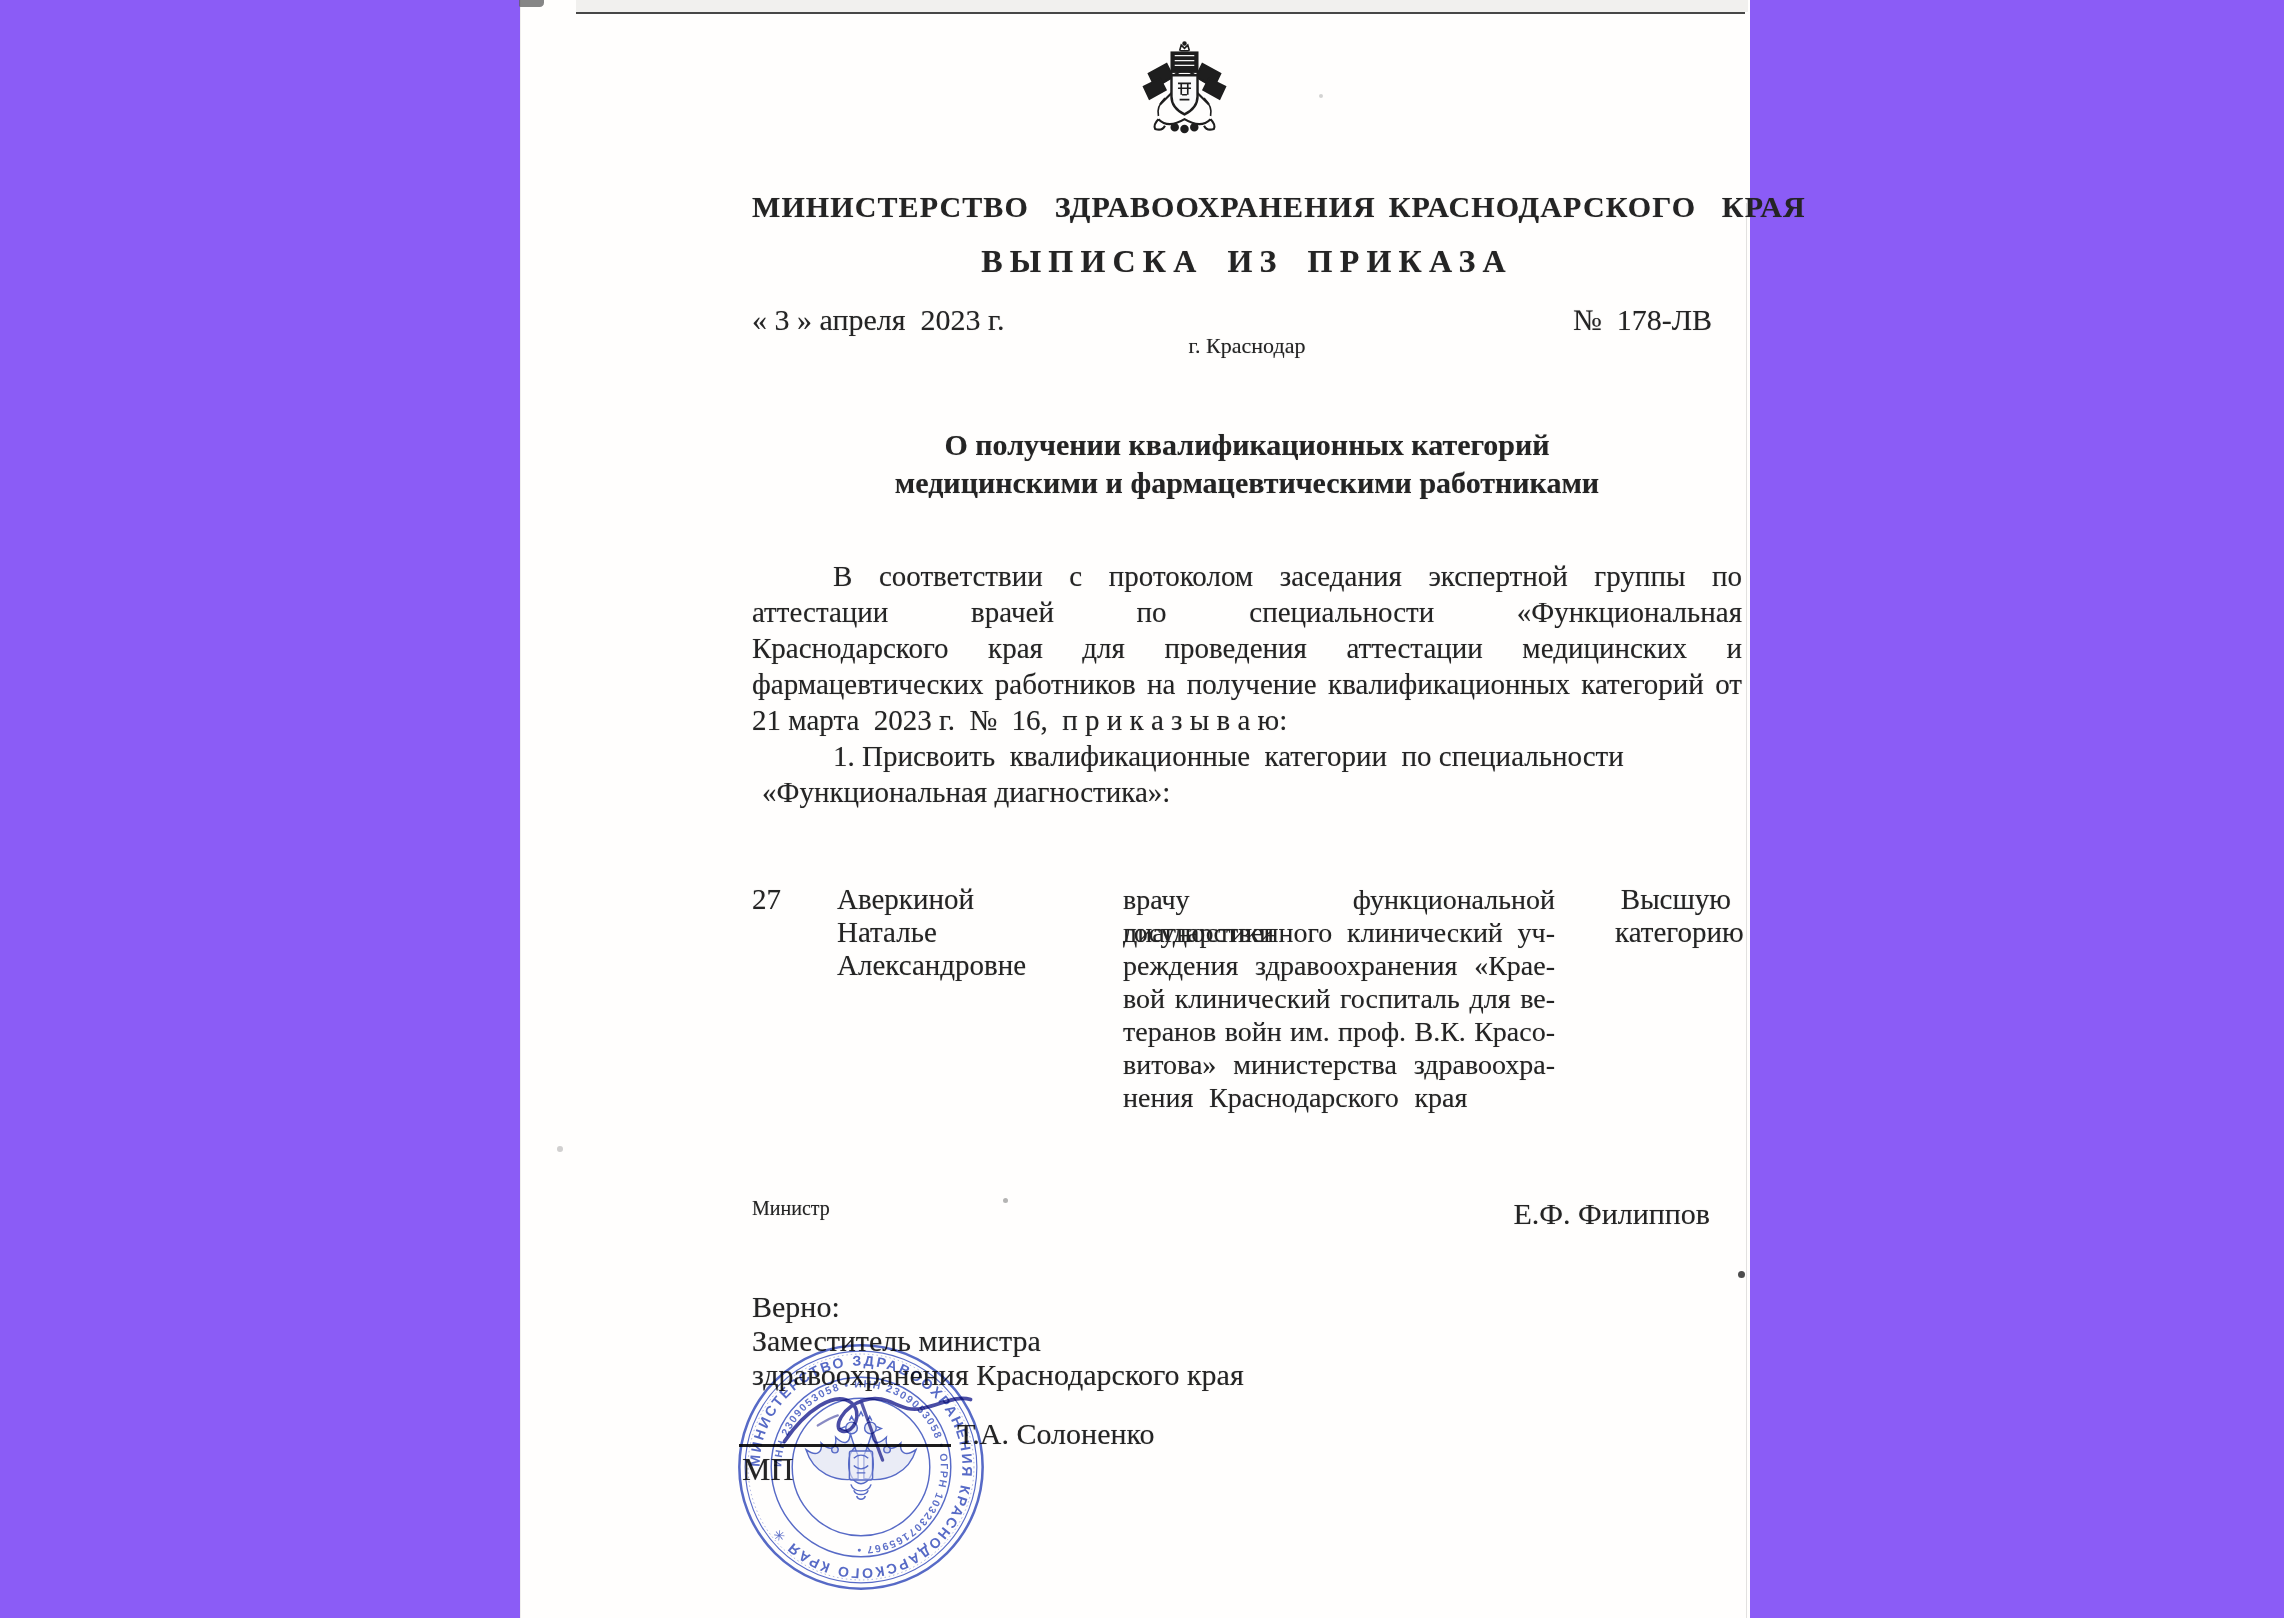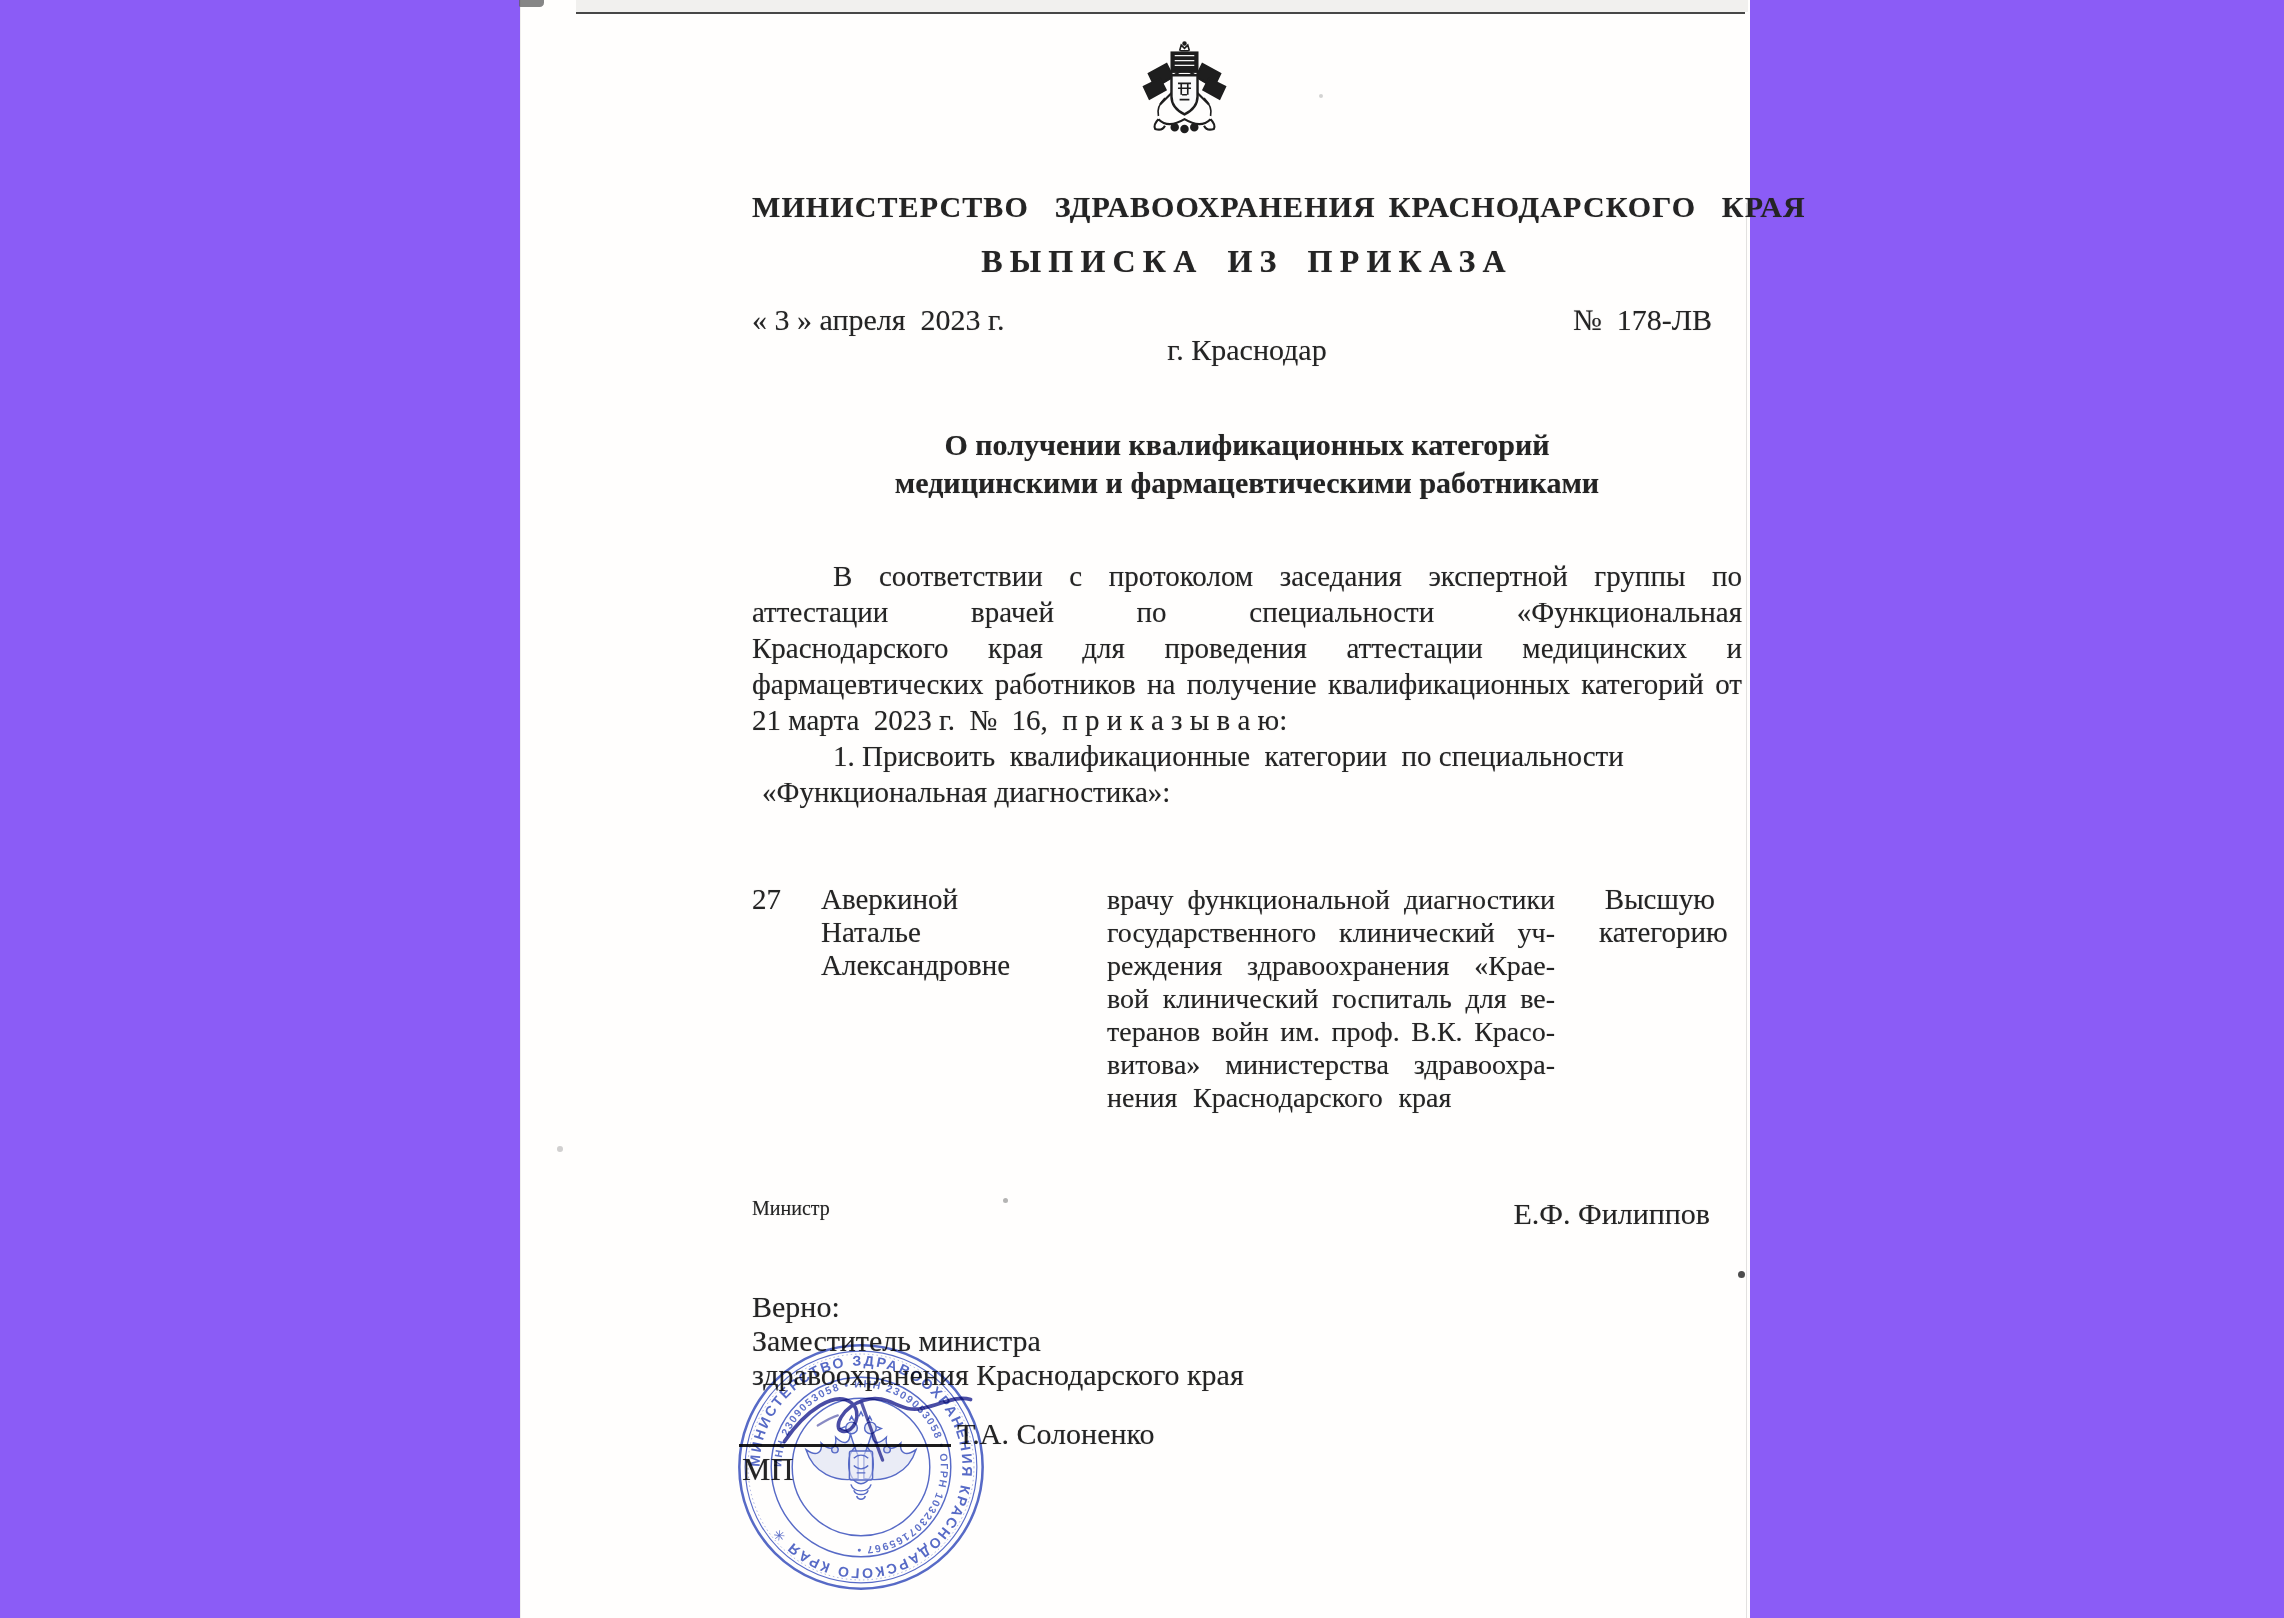--- a/index.html
+++ b/index.html
@@ -13,33 +13,33 @@
   .corner-chip{position:absolute;left:519px;top:0;width:25px;height:6.5px;background:#5d5d5d;border-radius:0 0 4.3px 1.4px;opacity:.75;}
   .txt{position:absolute;line-height:1.15;text-shadow:0 0 0.9px rgba(45,45,45,.38);}
   .b{font-weight:bold;}
   .pre{white-space:pre;}
   .center{text-align:center;}
   .col{left:752px;width:990px;}
   .ministry{top:190px;font-size:30px;letter-spacing:1.1px;word-spacing:4.3px;}
   .doctype{top:243px;font-size:32px;letter-spacing:7.2px;word-spacing:8.7px;}
   .dateline-left{left:752px;top:303px;font-size:30px;}
   .dateline-right{right:572px;top:303px;font-size:30px;}
-  .city{top:333px;font-size:30px;}
+  .city{top:333px;font-size:22px;}
   .title{top:426px;font-size:30px;line-height:38px;}
   .paragraph{position:absolute;left:752px;top:558px;width:990px;font-size:29px;}
   .pline{height:36px;line-height:36px;text-shadow:0 0 0.9px rgba(45,45,45,.38);}
   .just{text-align:justify;text-align-last:justify;}
   .ind{padding-left:81px;box-sizing:border-box;}
   .ind-sm{padding-left:10px;box-sizing:border-box;}
   .prewrap{white-space:pre-wrap;}
   .tbl-num{left:752px;top:883px;font-size:29px;}
   .tbl-name{left:821px;top:883px;width:217px;font-size:29px;}
   .tbl-pos{left:1107px;top:883px;width:448px;font-size:28px;}
   .tbl-cat{left:1599px;top:883px;width:145px;font-size:29px;}
-  .tline{height:33px;line-height:33px;text-shadow:0 0 0.9px rgba(45,45,45,.38);}
+  .tline{height:33px;line-height:33px;text-shadow:0 0 0.9px rgba(45,45,45,.38);margin-left:16px;}
   .loose{word-spacing:8.7px;}
   .minister-label{left:752px;top:1197px;font-size:20px;}
   .minister-name{right:574px;top:1197px;font-size:30px;}
   .verno{left:752px;top:1290px;font-size:30px;line-height:34px;}
   .deputy-name{left:957px;top:1417px;font-size:30px;}
   .sig-line{position:absolute;left:739px;top:1444px;width:212px;height:2.9px;background:#1c1c1c;}
   .mp{left:742px;top:1451px;font-size:32px;}
   .seal{position:absolute;left:735px;top:1341px;width:252px;height:252px;mix-blend-mode:multiply;opacity:.93;}
   .signature{position:absolute;left:774px;top:1375px;width:210px;height:101px;mix-blend-mode:multiply;}
   .arms{position:absolute;left:1135px;top:41px;width:99px;height:101px;}

